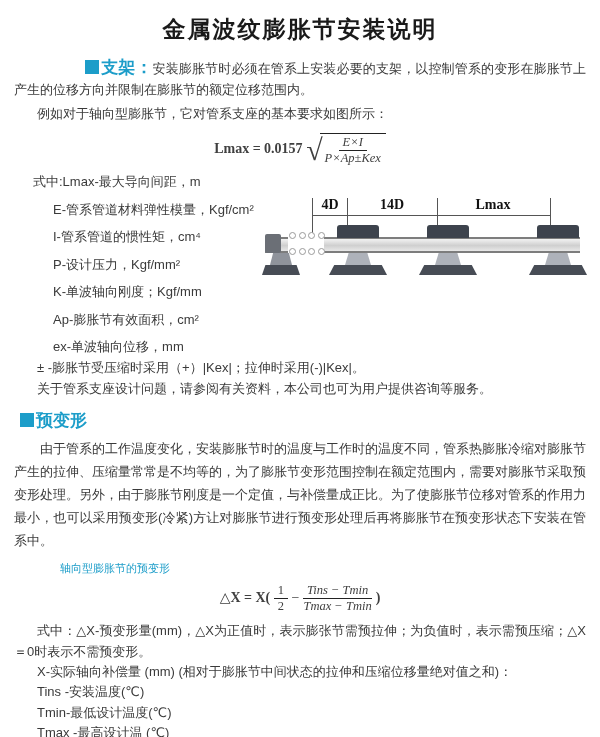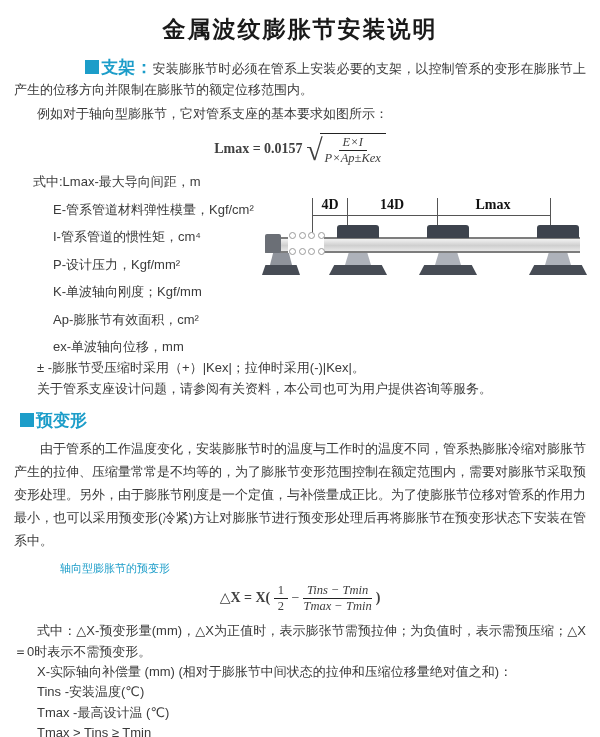--- a/index.html
+++ b/index.html
@@ -161,17 +161,18 @@
     <span class="frac ital">
       <span class="num">Tins − Tmin</span>
       <span>Tmax − Tmin</span>
     </span>
     <span class="bold">)</span>
   </div>
 
   <p class="p-exp">式中：△X-预变形量(mm)，△X为正值时，表示膨张节需预拉伸；为负值时，表示需预压缩；△X＝0时表示不需预变形。</p>
   <div class="line-ind">X-实际轴向补偿量 (mm) (相对于膨胀节中间状态的拉伸和压缩位移量绝对值之和)：</div>
   <div class="line-ind">Tins -安装温度(℃)</div>
+  <div class="line-ind">Tmin-最低设计温度(℃)</div>
   <div class="line-ind">Tmax -最高设计温 (℃)</div>
   <div class="line-ind">Tmax &gt; Tins ≥ Tmin</div>
   <div class="line-ind">一般变形和受力情况下，不一定进行预变形，是否预变形对膨胀节的疲劳寿命几乎没有影响。</div>
 
 </div>
 
 </body></html>

